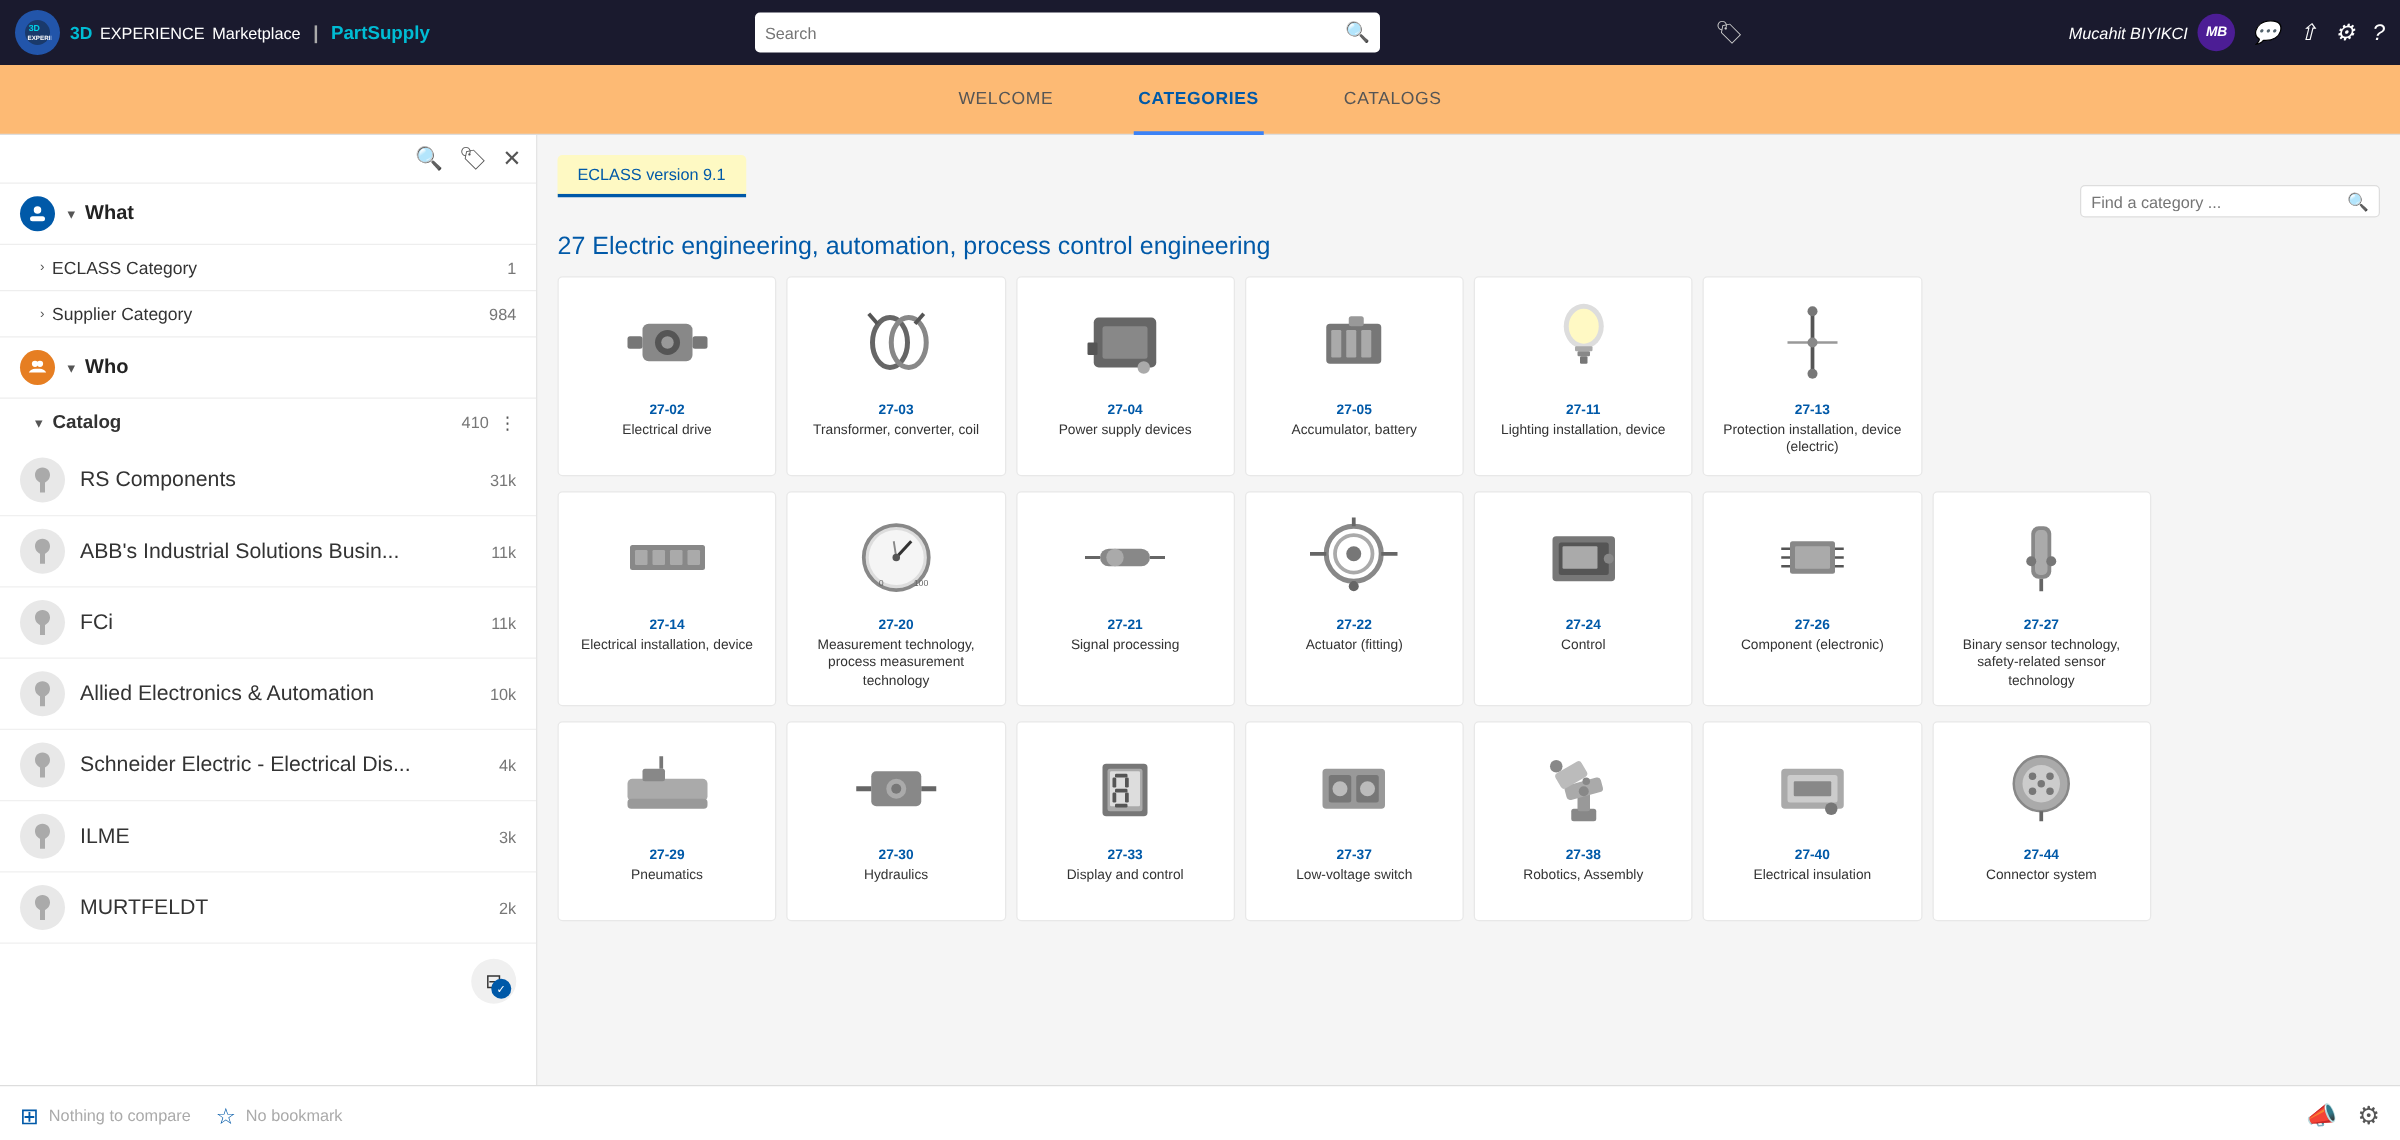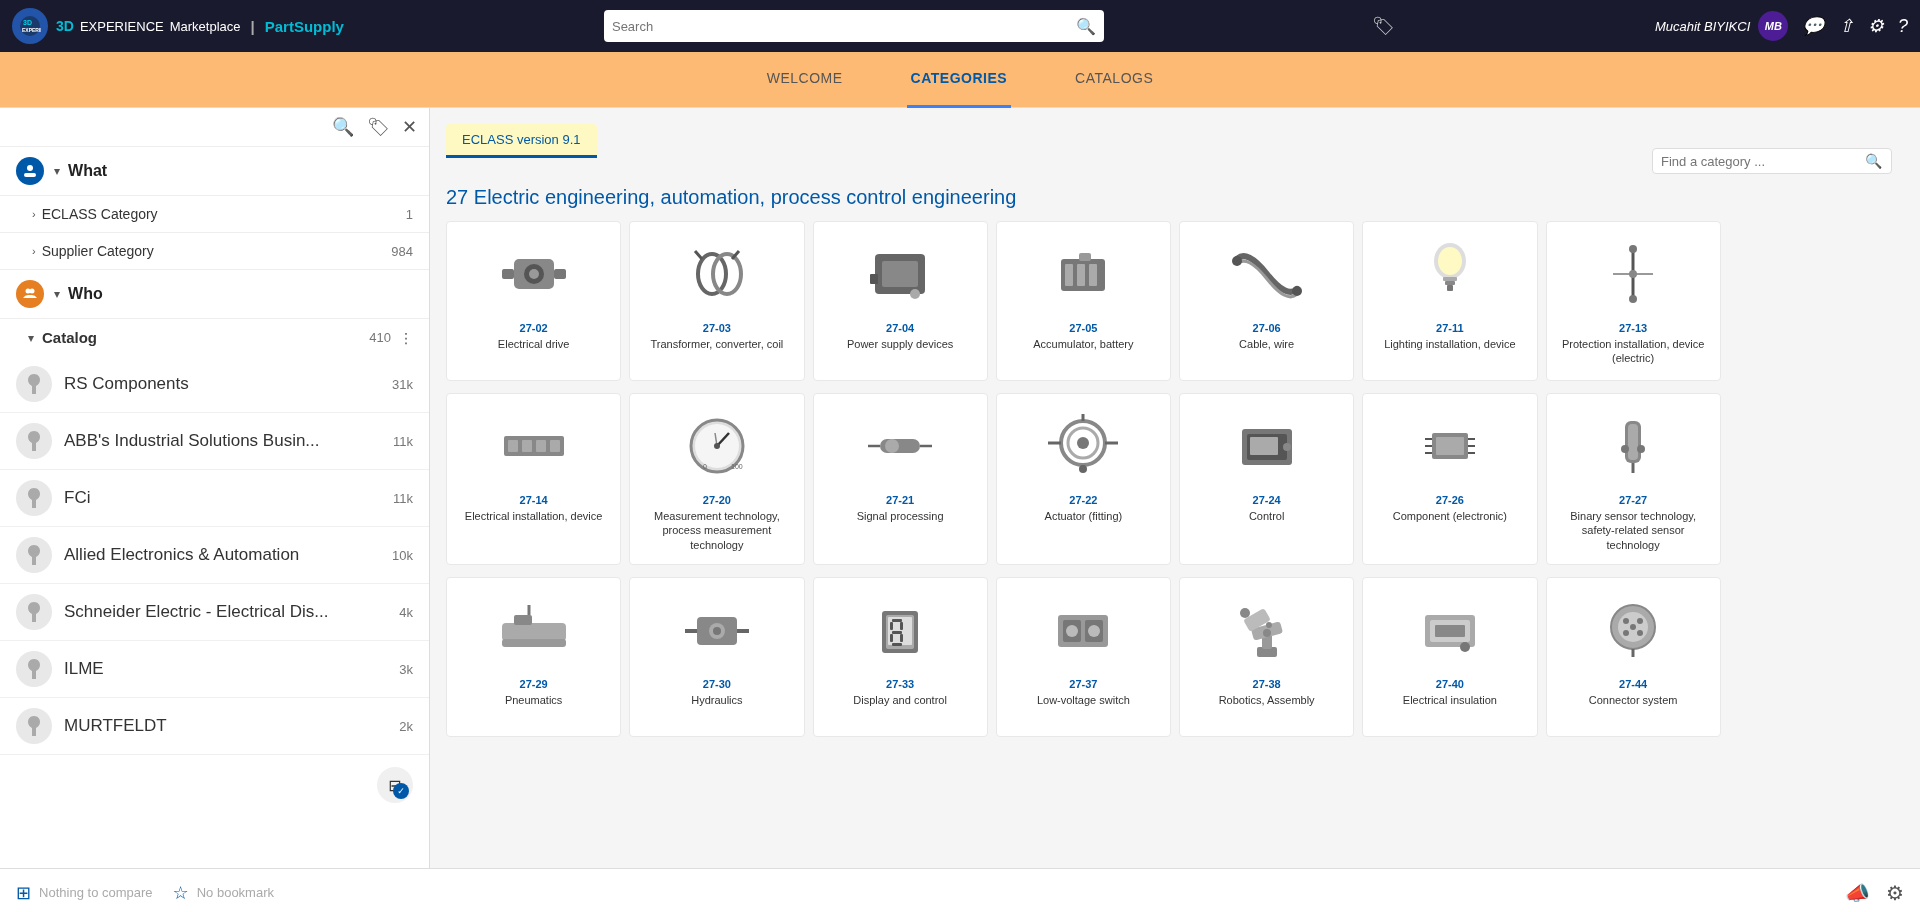--- a/index.html
+++ b/index.html
@@ -528,21 +528,21 @@
     </div>
   </div>
 
   <div class="main-content">
 
     <div style="display:flex; align-items:flex-end; margin-bottom:12px; position:relative;">
       <div class="eclass-tab">
         <span>ECLASS version 9.1</span>
       </div>
       <div style="flex:1;"></div>
-      <div class="find-cat-bar" style="position:relative;right:12px;top:0;">
+      <div class="find-cat-bar" style="position:relative;right:0;top:0;">
         <input type="text" style="border: none; outline: none; font-size: 13px; flex: 1 1 0%; color: rgb(153, 153, 153); width: 180px;" placeholder="Find a category ...">
         <span style="color:#555;font-size:14px;">🔍</span>
       </div>
     </div>
 
     <div class="content-header-bar">
       <span class="section-title-blue">27 Electric engineering, automation, process control engineering</span>
     </div>
 
     <div class="category-grid">
@@ -594,32 +594,20 @@
             <rect x="36" y="14" width="12" height="8" rx="2" fill="#999"></rect>
             <rect x="22" y="25" width="8" height="22" rx="1" fill="#aaa"></rect>
             <rect x="34" y="25" width="8" height="22" rx="1" fill="#aaa"></rect>
             <rect x="46" y="25" width="8" height="22" rx="1" fill="#aaa"></rect>
           </svg>
         </div>
         <span class="cat-code">27-05</span>
         <span class="cat-name">Accumulator, battery</span>
       </div>
 
-      <div class="category-card">
-        <div class="cat-image">
-          <svg width="80" height="70" viewBox="0 0 80 70">
-            <path d="M10 20 Q20 10 40 35 Q60 60 70 50" fill="none" stroke="#666" stroke-width="6" stroke-linecap="round"></path>
-            <path d="M10 25 Q20 15 40 40 Q60 65 70 55" fill="none" stroke="#999" stroke-width="3" stroke-linecap="round"></path>
-            <circle cx="10" cy="22" r="5" fill="#555"></circle>
-            <circle cx="70" cy="52" r="5" fill="#555"></circle>
-          </svg>
-        </div>
-        <span class="cat-code">27-06</span>
-        <span class="cat-name">Cable, wire</span>
-      </div>
 
 
       <div class="category-card">
         <div class="cat-image">
           <svg width="80" height="70" viewBox="0 0 80 70">
             <ellipse cx="40" cy="22" rx="16" ry="18" fill="#ddd"></ellipse>
             <ellipse cx="40" cy="22" rx="12" ry="14" fill="#fff9c4"></ellipse>
             <rect x="33" y="38" width="14" height="4" rx="1" fill="#aaa"></rect>
             <rect x="35" y="42" width="10" height="4" rx="1" fill="#888"></rect>
             <rect x="37" y="46" width="6" height="6" rx="1" fill="#777"></rect>

